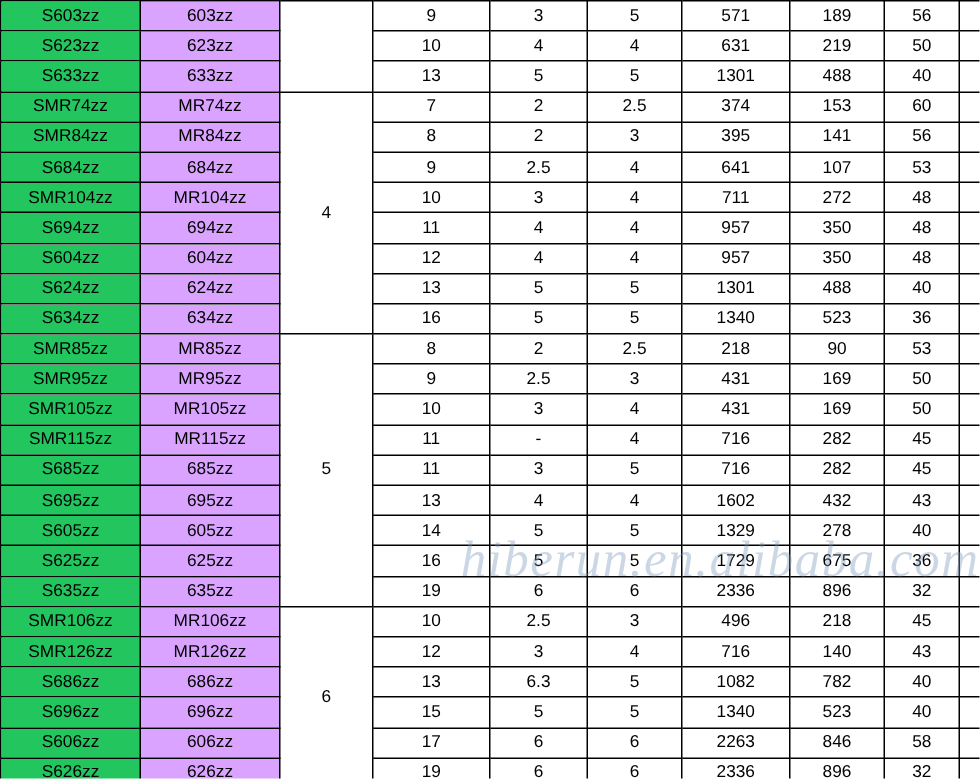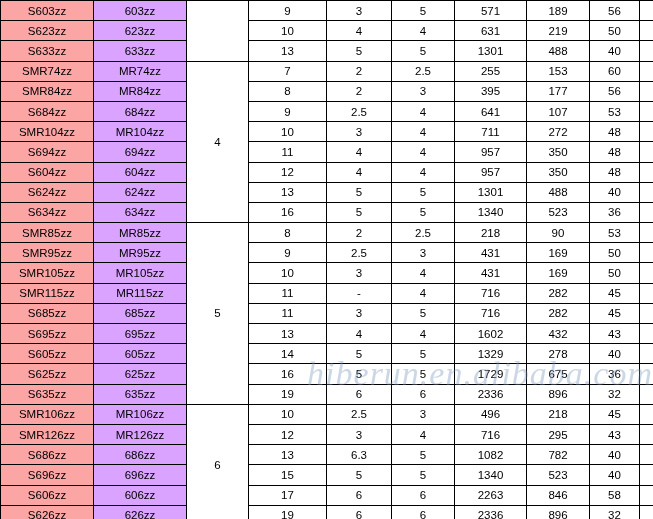--- a/index.html
+++ b/index.html
@@ -23,21 +23,21 @@
     border: 1px solid #000000;
     font-size: 11.5px;
     text-align: center;
     vertical-align: middle;
     height: 19.2px;
     padding: 0;
     overflow: hidden;
     white-space: nowrap;
     color: #000000;
   }
-  td.c-yellow { background: #fca5a5; text-align: left; padding-left: 5px; }
+  td.c-yellow { background: #22c55e; text-align: left; padding-left: 5px; }
   td.c-purple { background: #d9a3ff; }
   td.c-group  { background: #ffffff; }
   td.c-plain  { background: #ffffff; }
   
   col.w0 { width: 93px; }
   col.w1 { width: 93px; }
   col.w2 { width: 62px; }
   col.w3 { width: 78px; }
   col.w4 { width: 65px; }
   col.w5 { width: 63px; }
@@ -112,33 +112,33 @@
         <td class="c-plain">40</td>
         <td class="c-plain">48</td>
       </tr>
       <tr>
         <td class="c-yellow">SMR74zz</td>
         <td class="c-purple">MR74zz</td>
         <td class="c-group" rowspan="8">4</td>
         <td class="c-plain">7</td>
         <td class="c-plain">2</td>
         <td class="c-plain">2.5</td>
-        <td class="c-plain">255</td>
+        <td class="c-plain">374</td>
         <td class="c-plain">153</td>
         <td class="c-plain">60</td>
         <td class="c-plain">67</td>
       </tr>
       <tr>
         <td class="c-yellow">SMR84zz</td>
         <td class="c-purple">MR84zz</td>
         <td class="c-plain">8</td>
         <td class="c-plain">2</td>
         <td class="c-plain">3</td>
         <td class="c-plain">395</td>
-        <td class="c-plain">177</td>
+        <td class="c-plain">141</td>
         <td class="c-plain">56</td>
         <td class="c-plain">67</td>
       </tr>
       <tr>
         <td class="c-yellow">S684zz</td>
         <td class="c-purple">684zz</td>
         <td class="c-plain">9</td>
         <td class="c-plain">2.5</td>
         <td class="c-plain">4</td>
         <td class="c-plain">641</td>
@@ -313,21 +313,21 @@
         <td class="c-plain">45</td>
         <td class="c-plain">53</td>
       </tr>
       <tr>
         <td class="c-yellow">SMR126zz</td>
         <td class="c-purple">MR126zz</td>
         <td class="c-plain">12</td>
         <td class="c-plain">3</td>
         <td class="c-plain">4</td>
         <td class="c-plain">716</td>
-        <td class="c-plain">295</td>
+        <td class="c-plain">140</td>
         <td class="c-plain">43</td>
         <td class="c-plain">50</td>
       </tr>
       <tr>
         <td class="c-yellow">S686zz</td>
         <td class="c-purple">686zz</td>
         <td class="c-plain">13</td>
         <td class="c-plain">6.3</td>
         <td class="c-plain">5</td>
         <td class="c-plain">1082</td>

